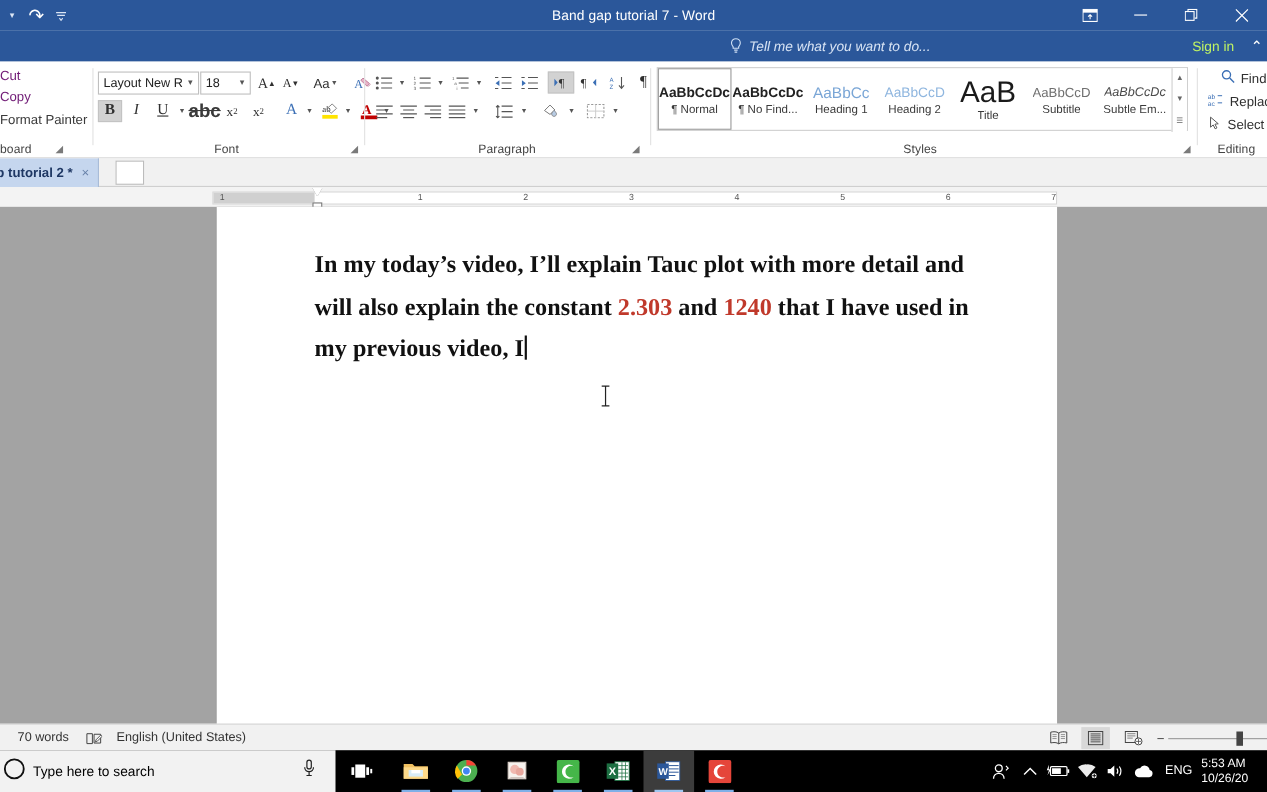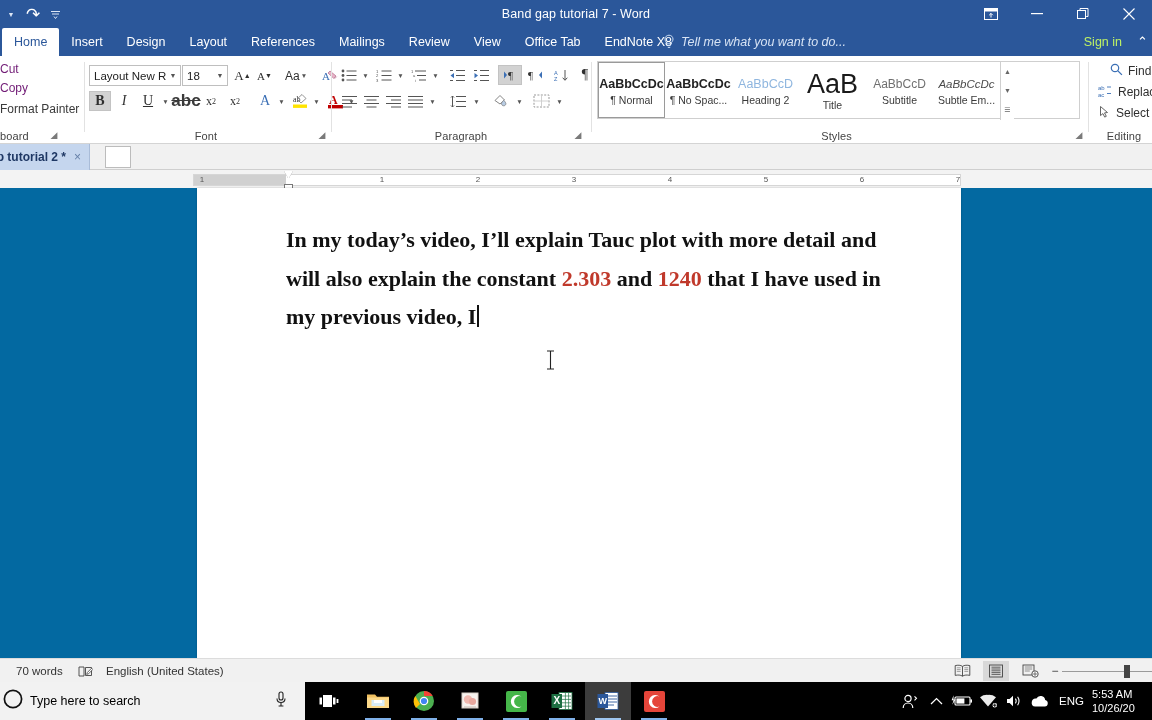--- a/index.html
+++ b/index.html
@@ -158,21 +158,21 @@
     border-top: 7px solid #fff; filter: drop-shadow(0 0 0.5px #777);
   }
   .indent-bot {
     position: absolute; left: 90px; top: 9px; width: 9px; height: 8px; background:#fff;
     border: 1px solid #777;
   }
 
   
   .docarea {
     position: absolute; left: 0; top: 188px; width: 1152px; height: 470px;
-    background: #0369a1;
+    background: #a3a3a3;
   }
   .page {
     position: absolute; left: 197px; top: 0px; width: 764px; height: 470px;
     background: #ffffff; box-shadow: 0 0 2px rgba(0,0,0,.22);
   }
   .doctext {
     position: absolute; left: 89px; top: 33px; width: 600px;
     font-family: "Liberation Serif", serif; font-weight: bold;
     font-size: 22px; line-height: 38.5px; color: #111;
   }
@@ -274,32 +274,20 @@
       </div>
       <div class="wc">
         <svg width="12" height="12" viewBox="0 0 12 12">
             <path d="M0.5 0.5l11 11M11.5 0.5l-11 11" stroke="#fff" stroke-width="1.1"></path>
           </svg>
       </div>
     </div>
   </div>
 
   <div class="tabbar">
-    <div class="tabs">
-      <div class="tab active" style="margin-left:2px">Home</div>
-      <div class="tab">Insert</div>
-      <div class="tab">Design</div>
-      <div class="tab">Layout</div>
-      <div class="tab">References</div>
-      <div class="tab">Mailings</div>
-      <div class="tab">Review</div>
-      <div class="tab">View</div>
-      <div class="tab">Office Tab</div>
-      <div class="tab">EndNote X8</div>
-    </div>
     <div class="tellme">
       <span class="bulb">
         <svg width="12" height="16" viewBox="0 0 12 16">
             <path d="M6 1.2c2.3 0 4 1.7 4 3.9 0 1.7-1 2.5-1.5 3.5v1.2h-5V8.6C3 7.6 2 6.8 2 5.1c0-2.2 1.7-3.9 4-3.9z" fill="none" stroke="#cfe0f5" stroke-width="1"></path>
             <path d="M4.4 11.6h3.2M4.8 13.4h2.4" stroke="#cfe0f5" stroke-width="1"></path>
           </svg>
       </span>
       <span>Tell me what you want to do...</span>
     </div>
     <div class="signin">Sign in</div>
@@ -502,21 +490,25 @@
     <div class="grp-sep" style="left:591px;"></div>
 
     <div class="grp" style="left:595px; width:486px;">
       <div class="styles-gallery" style="left:2px; width:483px;">
         <div class="style-cell sel">
           <div class="style-prev" style="font-weight:bold; color:#222;">AaBbCcDc</div>
           <div class="style-name">¶ Normal</div>
         </div>
         <div class="style-cell">
           <div class="style-prev" style="font-weight:bold; color:#222;">AaBbCcDc</div>
-          <div class="style-name">¶ No Spac...</div>
+          <div class="style-name">¶ No Find...</div>
+        </div>
+        <div class="style-cell">
+          <div class="style-prev" style="color:#7aa6d6; font-size:14px;">AaBbCс</div>
+          <div class="style-name">Heading 1</div>
         </div>
         <div class="style-cell">
           <div class="style-prev" style="color:#8fb6df; font-size:12.5px;">AaBbCcD</div>
           <div class="style-name">Heading 2</div>
         </div>
         <div class="style-cell">
           <div class="style-prev" style="color:#1a1a1a; font-size:27px; line-height:28px; font-weight:300;">AaB</div>
           <div class="style-name">Title</div>
         </div>
         <div class="style-cell">

